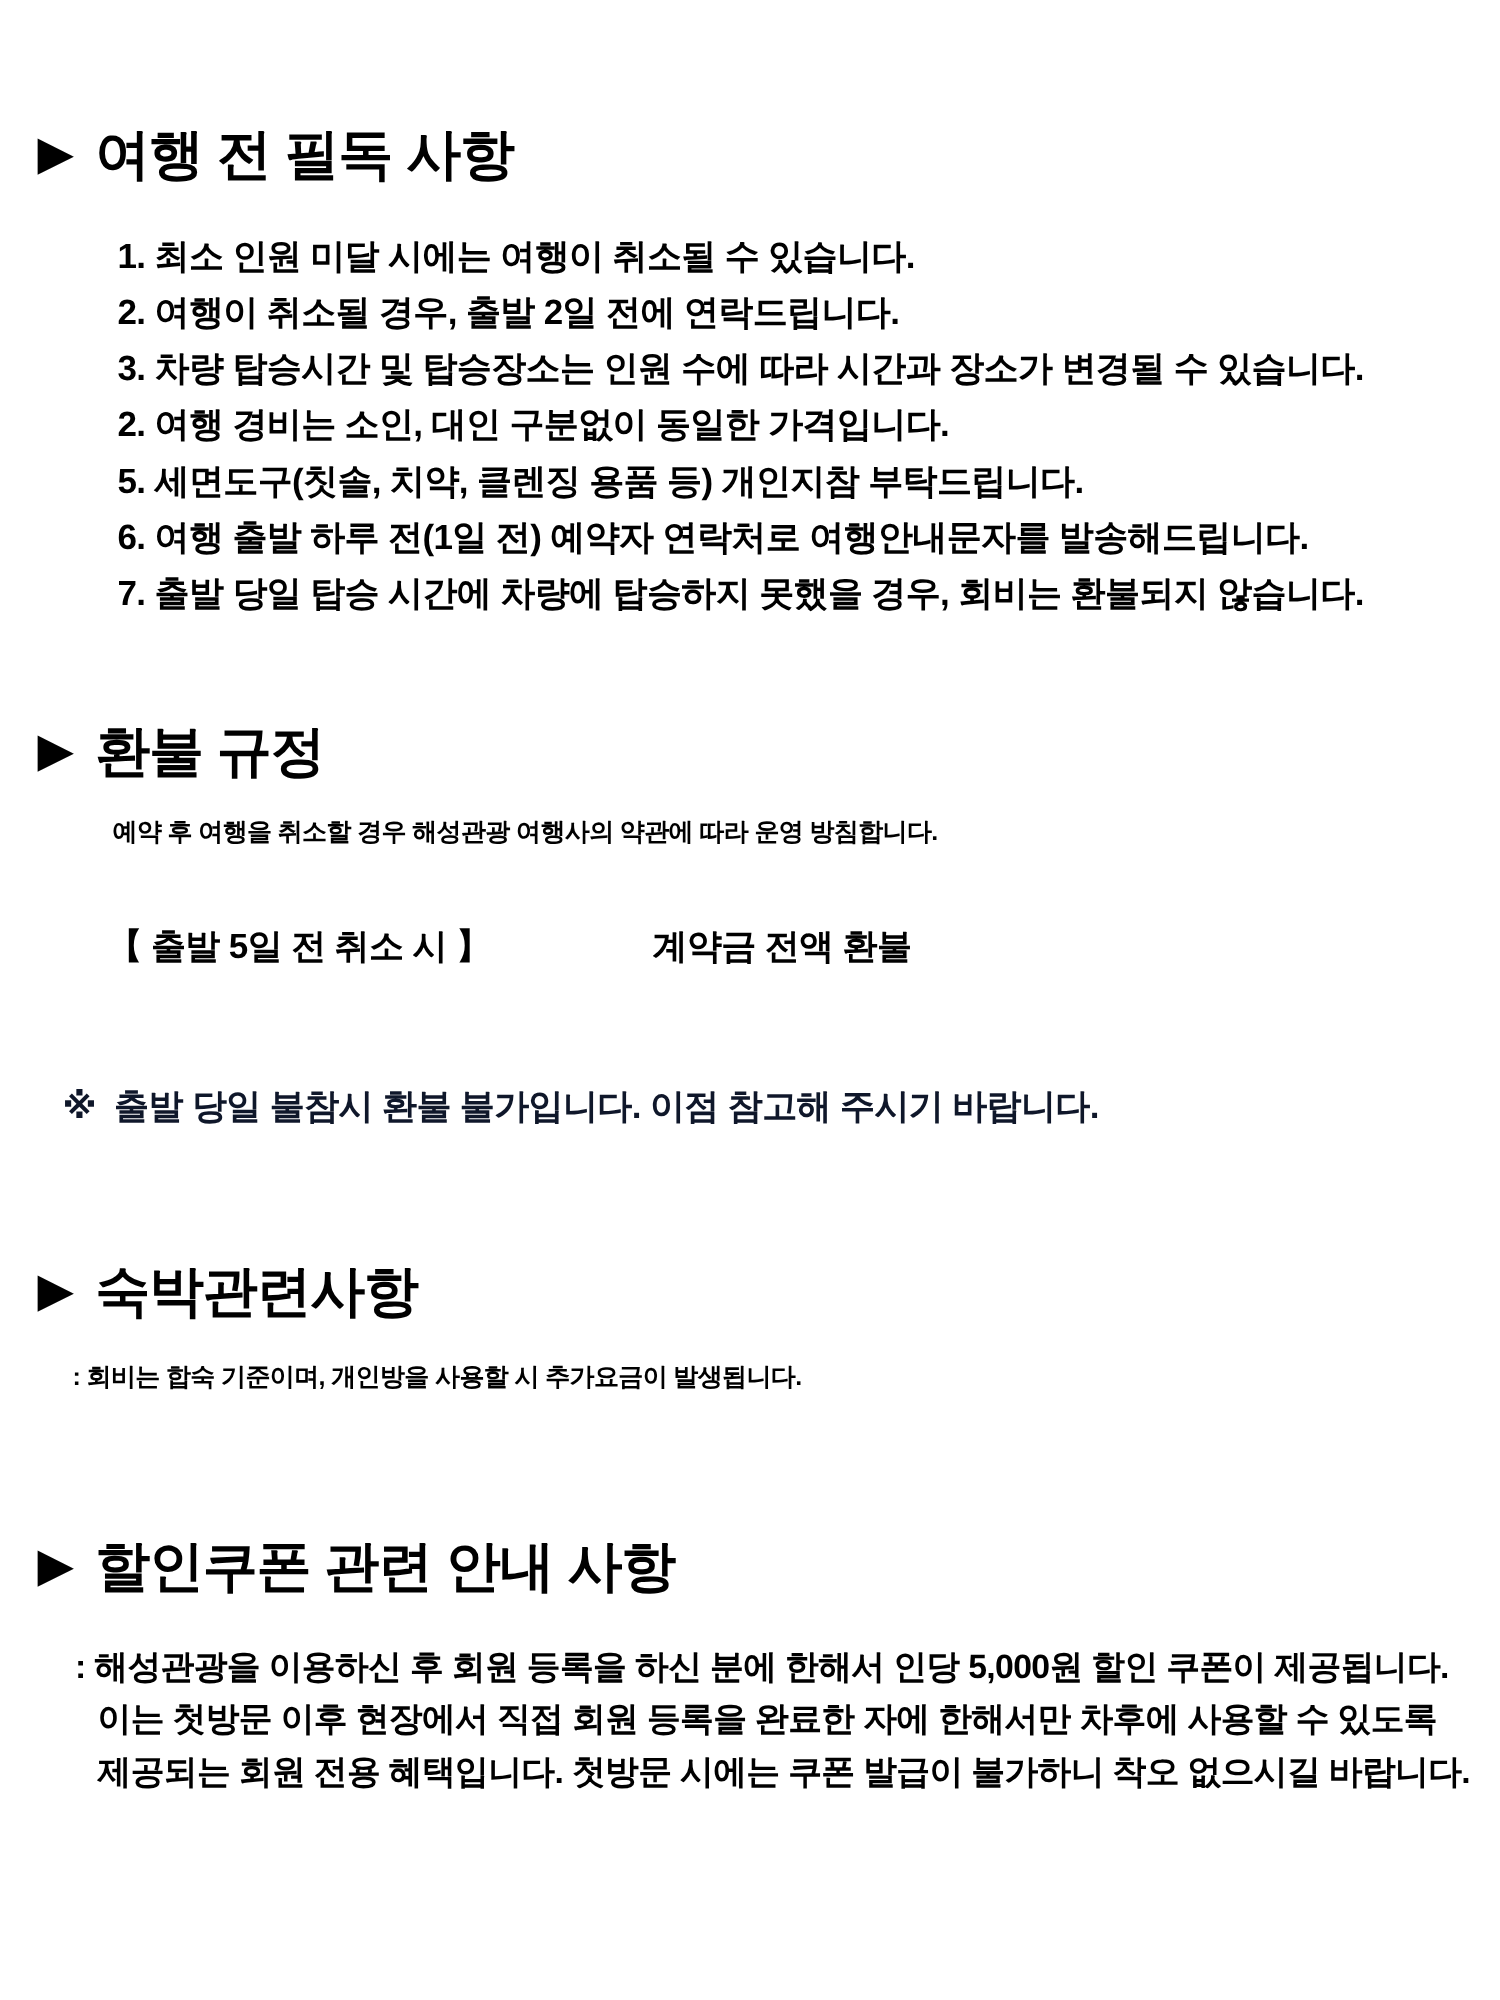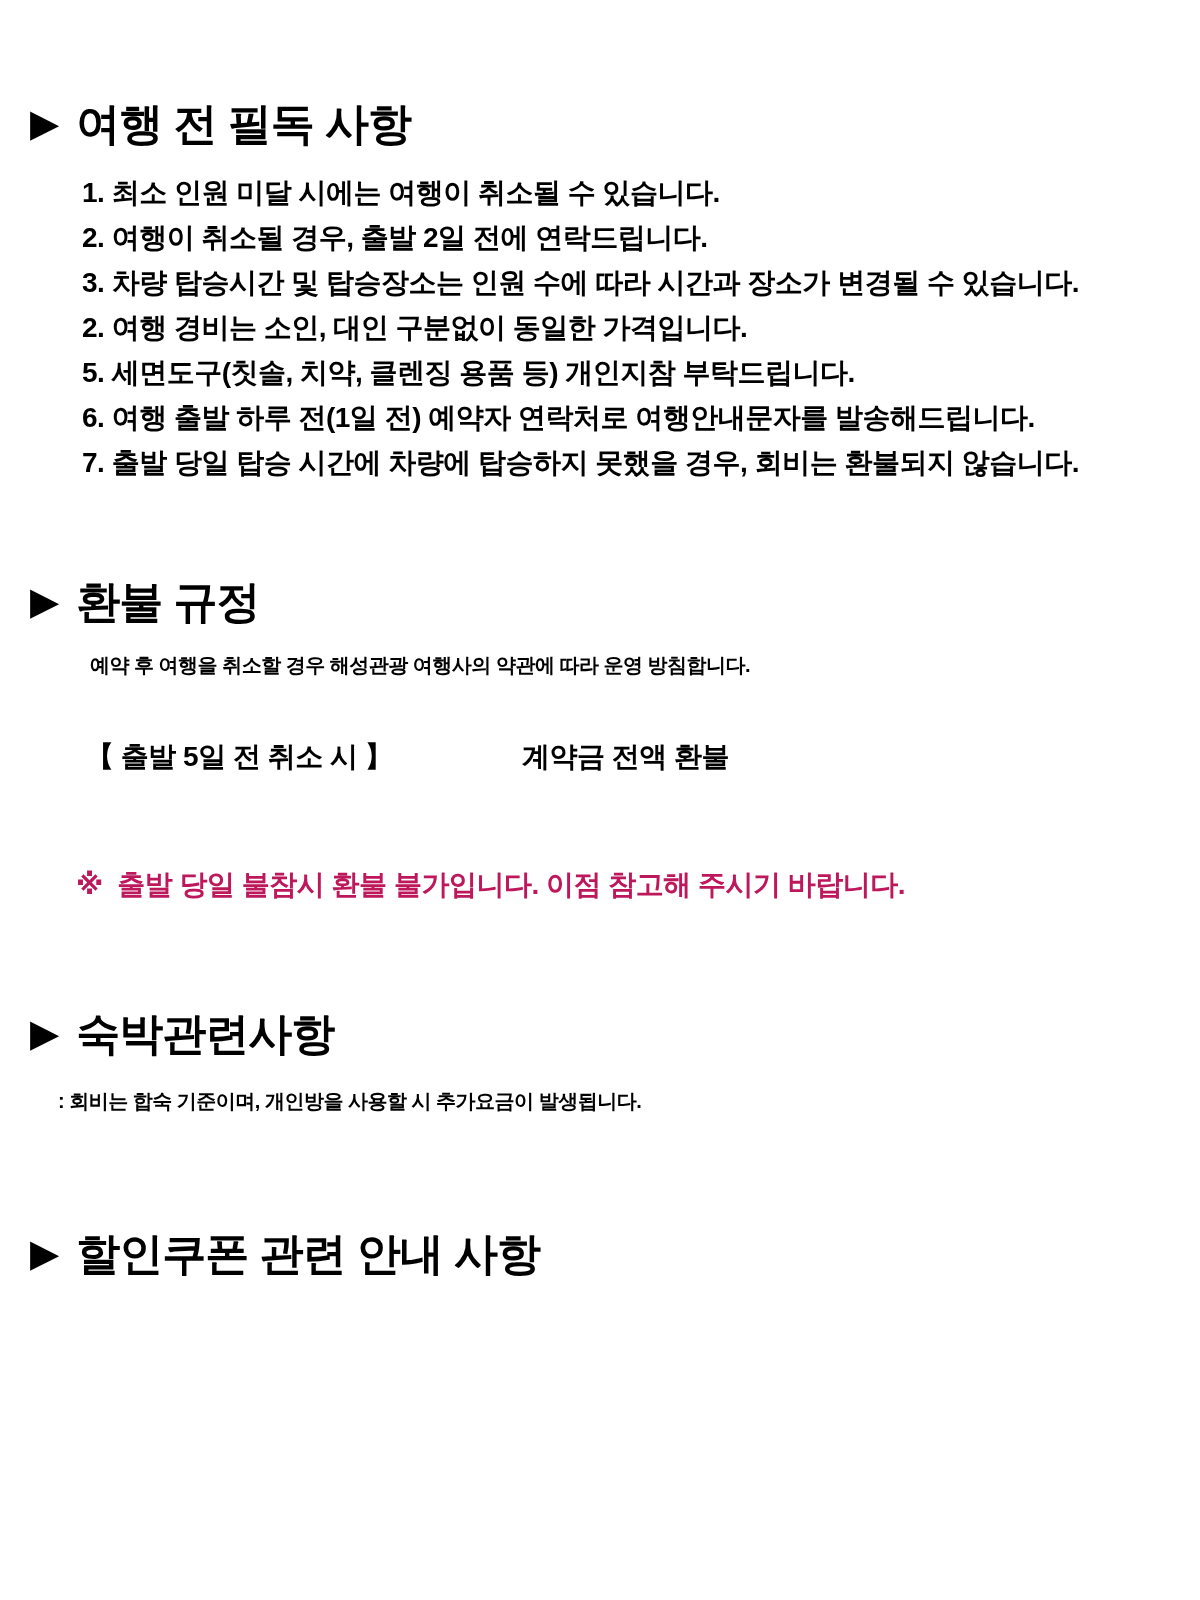--- a/index.html
+++ b/index.html
@@ -33,21 +33,21 @@
     transform: translateY(-2px);
   }
   .body-text {
     font-size: 20px;
     font-weight: 700;
     letter-spacing: -0.5px;
     white-space: pre-wrap;
   }
   ol.notes {
     list-style: none;
-    margin: 0;
+    margin: 12px;
     padding: 0;
   }
   ol.notes li {
     font-size: 28px;
     font-weight: 700;
     letter-spacing: -0.5px;
     line-height: 45px;
     white-space: nowrap;
   }
   .rule-row {
@@ -107,28 +107,33 @@
 
   <div class="abs body-text" style="top:652px; left:90px;">예약 후 여행을 취소할 경우 해성관광 여행사의 약관에 따라 운영 방침합니다.</div>
 
   <div class="abs" style="top:738px; left:86px;">
     <div class="rule-row">
       <span class="rule-condition">【 출발 5일 전 취소 시 】</span>
       <span class="rule-result">계약금 전액 환불</span>
     </div>
   </div>
 
-  <div class="abs warning-text" style="top:866px; left:76px; color:#be185d;">※  출발 당일 불참시 환불 불가입니다. 이점 참고해 주시기 바랍니다.</div>
+  <div class="abs warning-text" style="top:866px; left:50px; color:#0f172a;">※  출발 당일 불참시 환불 불가입니다. 이점 참고해 주시기 바랍니다.</div>
 
   <h1 class="abs heading" style="top:980px; left:30px;">
     <span class="marker">▶</span>
     <span>숙박관련사항</span>
   </h1>
 
   <div class="abs body-text" style="top:1088px; left:58px;">: 회비는 합숙 기준이며, 개인방을 사용할 시 추가요금이 발생됩니다.</div>
 
   <h1 class="abs heading" style="top:1200px; left:30px;">
     <span class="marker">▶</span>
     <span>할인쿠폰 관련 안내 사항</span>
   </h1>
 
+  <div class="abs coupon-lines" style="top:1312px; left:60px;">
+    <div class="line">: 해성관광을 이용하신 후 회원 등록을 하신 분에 한해서 인당 5,000원 할인 쿠폰이 제공됩니다.</div>
+    <div class="line indented">이는 첫방문 이후 현장에서 직접 회원 등록을 완료한 자에 한해서만 차후에 사용할 수 있도록</div>
+    <div class="line indented">제공되는 회원 전용 혜택입니다. 첫방문 시에는 쿠폰 발급이 불가하니 착오 없으시길 바랍니다.</div>
+  </div>
 
 </div>
 
 </body></html>

